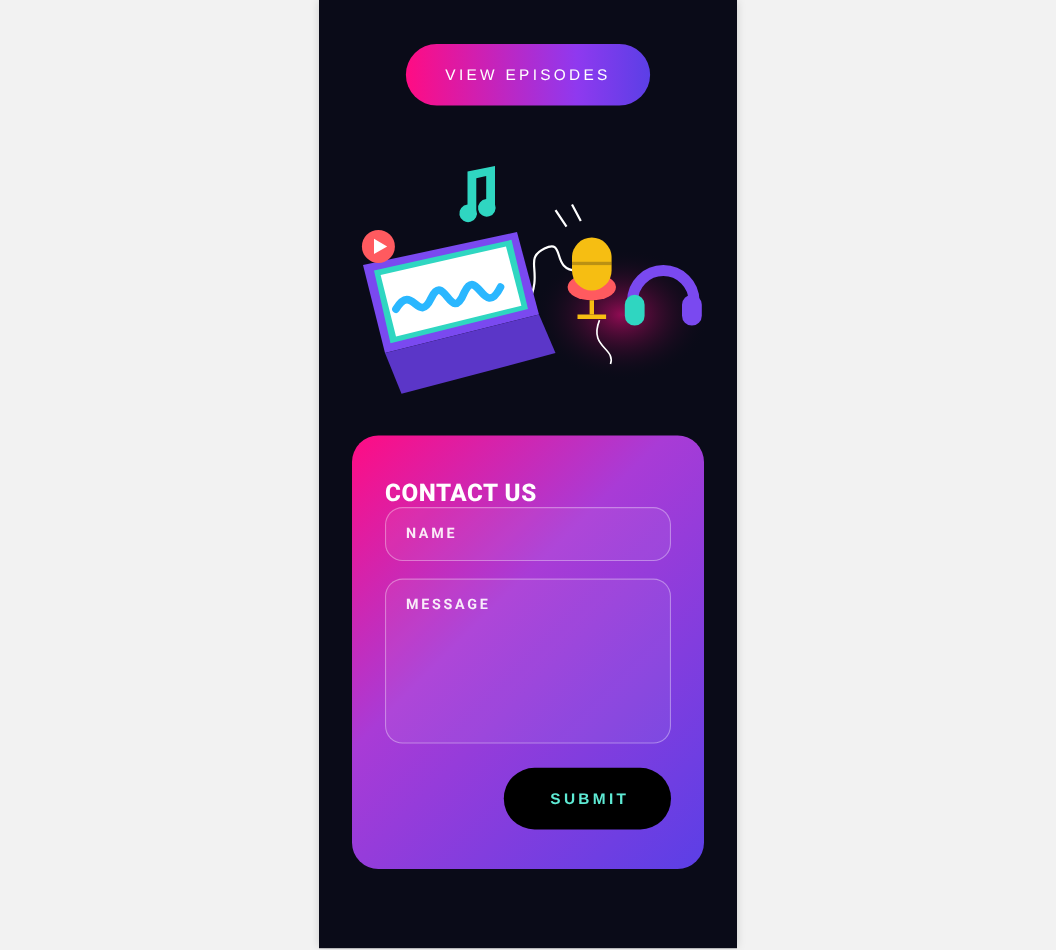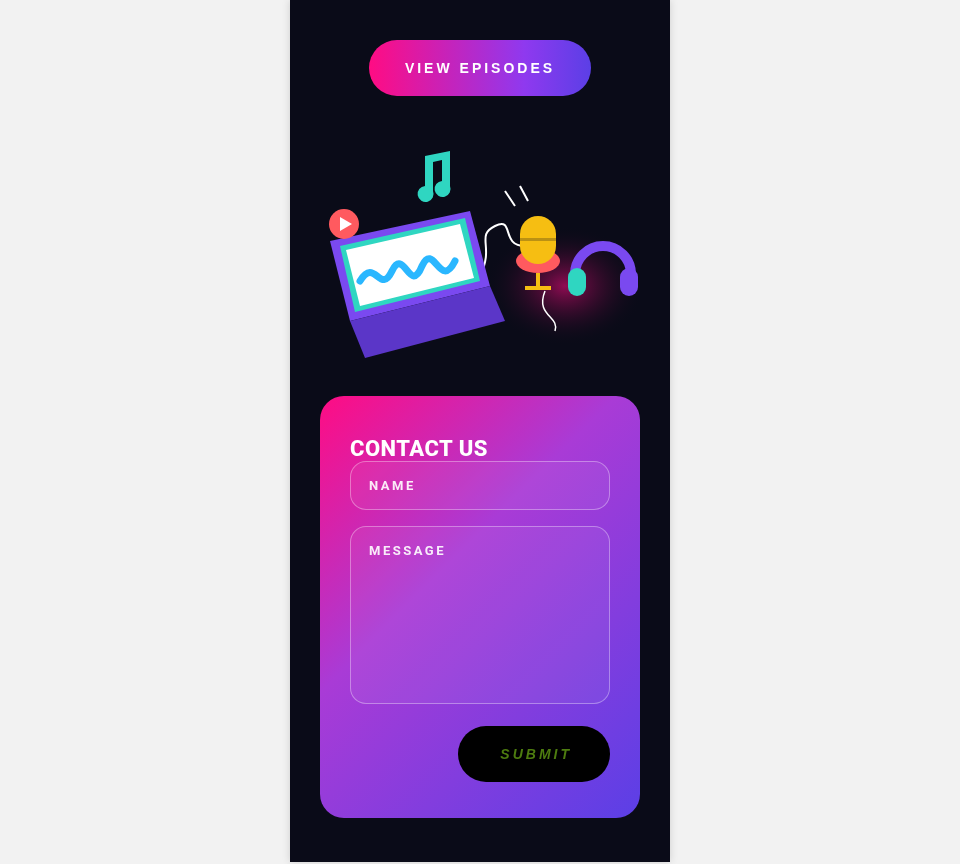--- a/index.html
+++ b/index.html
@@ -24,21 +24,21 @@
     padding: 40px 30px 30px 30px;
     overflow: hidden;
   }
   .pill-btn {
     background: linear-gradient(90deg, #ff0c83 0%, #8f39ef 70%, #5b3fe6 100%);
     color: #fff;
     border: none;
     border-radius: 40px;
     padding: 20px 36px;
     font-size: 14px;
-    font-weight: 700;
+    font-weight: 400;
     letter-spacing: 3px;
     cursor: pointer;
   }
   .illustration {
     margin-top: 50px;
     width: 320px;
     height: 230px;
     position: relative;
   }
   .illustration svg { position: absolute; top: 0; left: 0; }
@@ -66,39 +66,38 @@
     font-size: 13px;
     font-weight: 700;
     letter-spacing: 2.5px;
     padding: 16px 18px;
     margin-bottom: 16px;
     outline: none;
     font-family: inherit;
   }
   .field::placeholder { color: rgba(255,255,255,0.9); }
   textarea.field {
-    height: 178px;
+    height: 150px;
     resize: none;
   }
   .submit-row {
     display: flex;
     justify-content: flex-end;
     margin-top: 6px;
   }
   .submit-btn {
     background: #000;
-    color: #4d7c0f;
+    color: #5eead4;
     border: none;
     border-radius: 40px;
     padding: 20px 38px 20px 42px;
     font-size: 14px;
     font-weight: 700;
     letter-spacing: 3px;
     cursor: pointer;
-    font-style: italic;
   }
 </style>
 </head>
 <body>
 
 <div class="phone">
 
   <button class="pill-btn">VIEW EPISODES</button>
 
   <div class="illustration">

